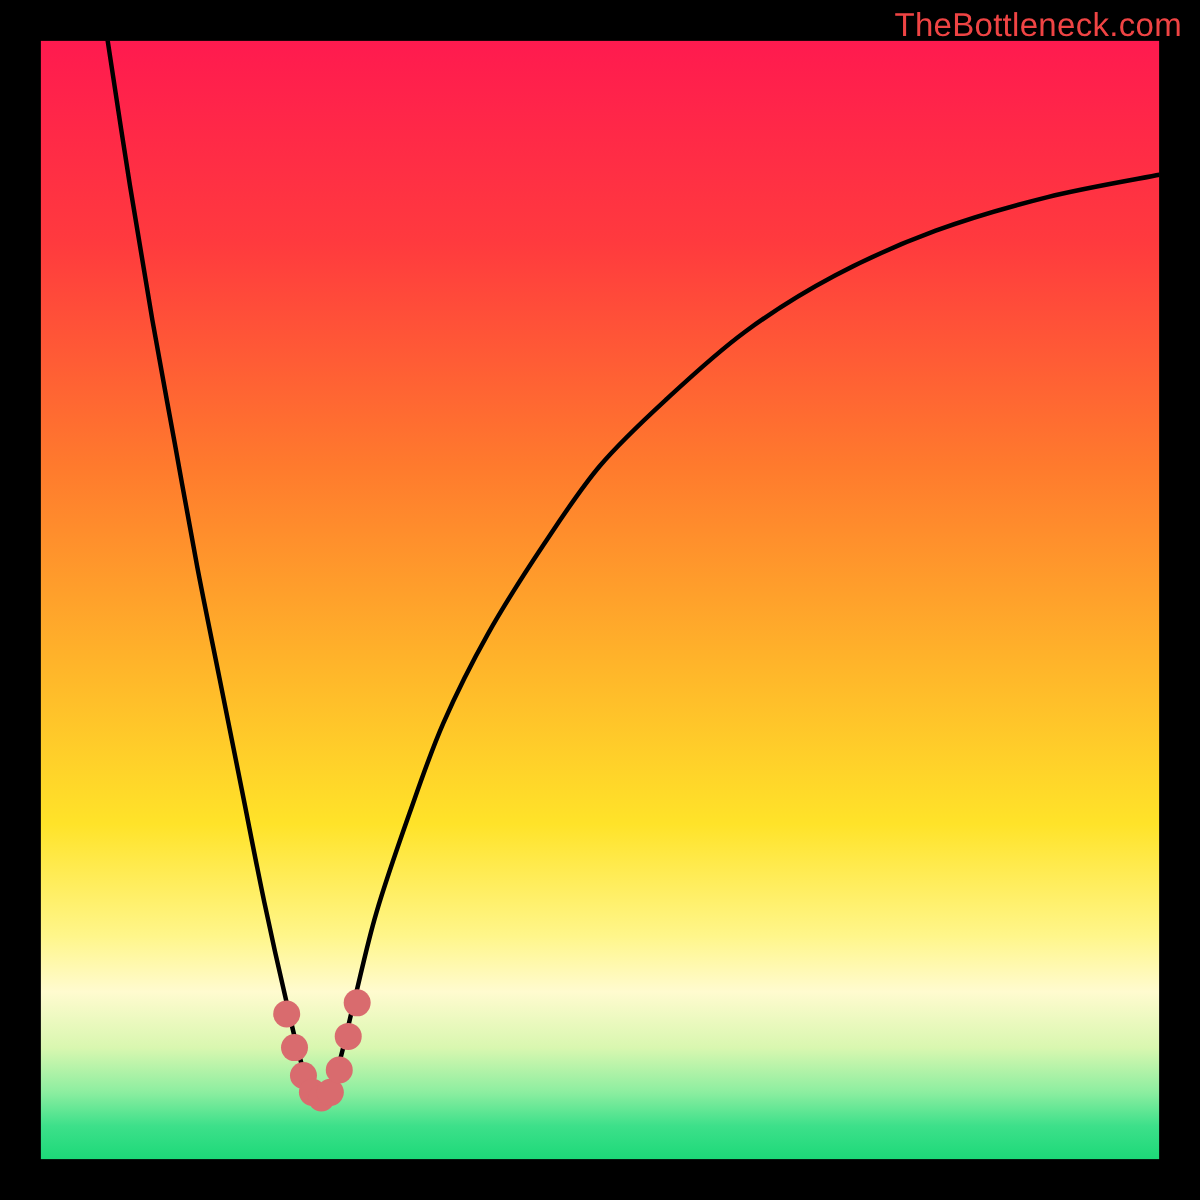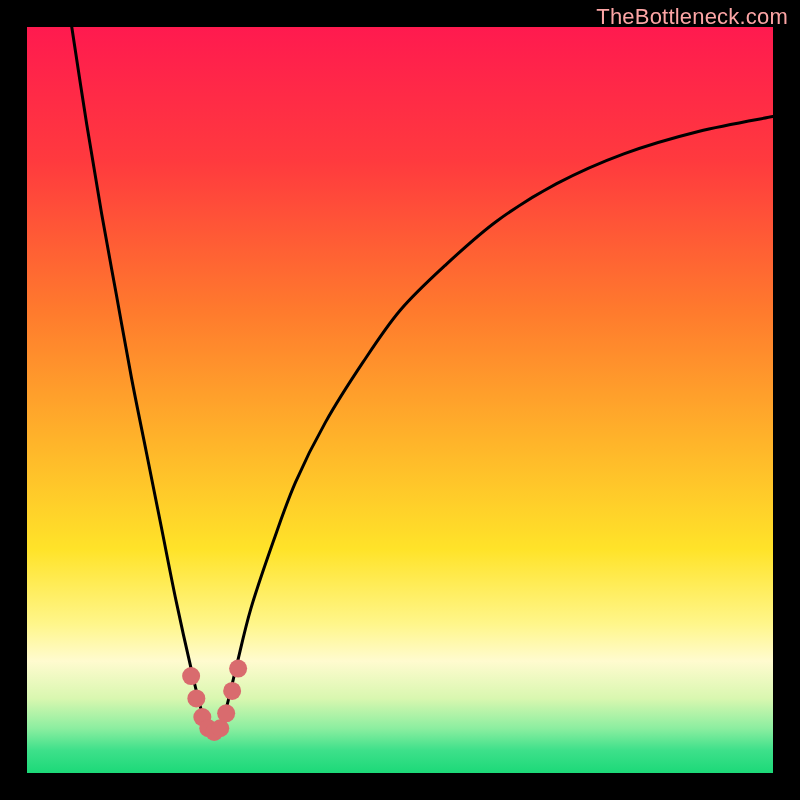--- a/index.html
+++ b/index.html
@@ -23,21 +23,21 @@
     position: absolute;
     inset: 0;
   }
   .watermark {
     position: absolute;
     top: 4px;
     right: 12px;
     font-size: 22px;
     font-weight: 500;
     letter-spacing: 0.2px;
-    color: #fca5a5;
+    color: #ef4444;
     font-family: Arial, Helvetica, sans-serif;
   }
   svg.curve {
     position: absolute;
     inset: 0;
     width: 100%;
     height: 100%;
     overflow: visible;
   }
 </style>

